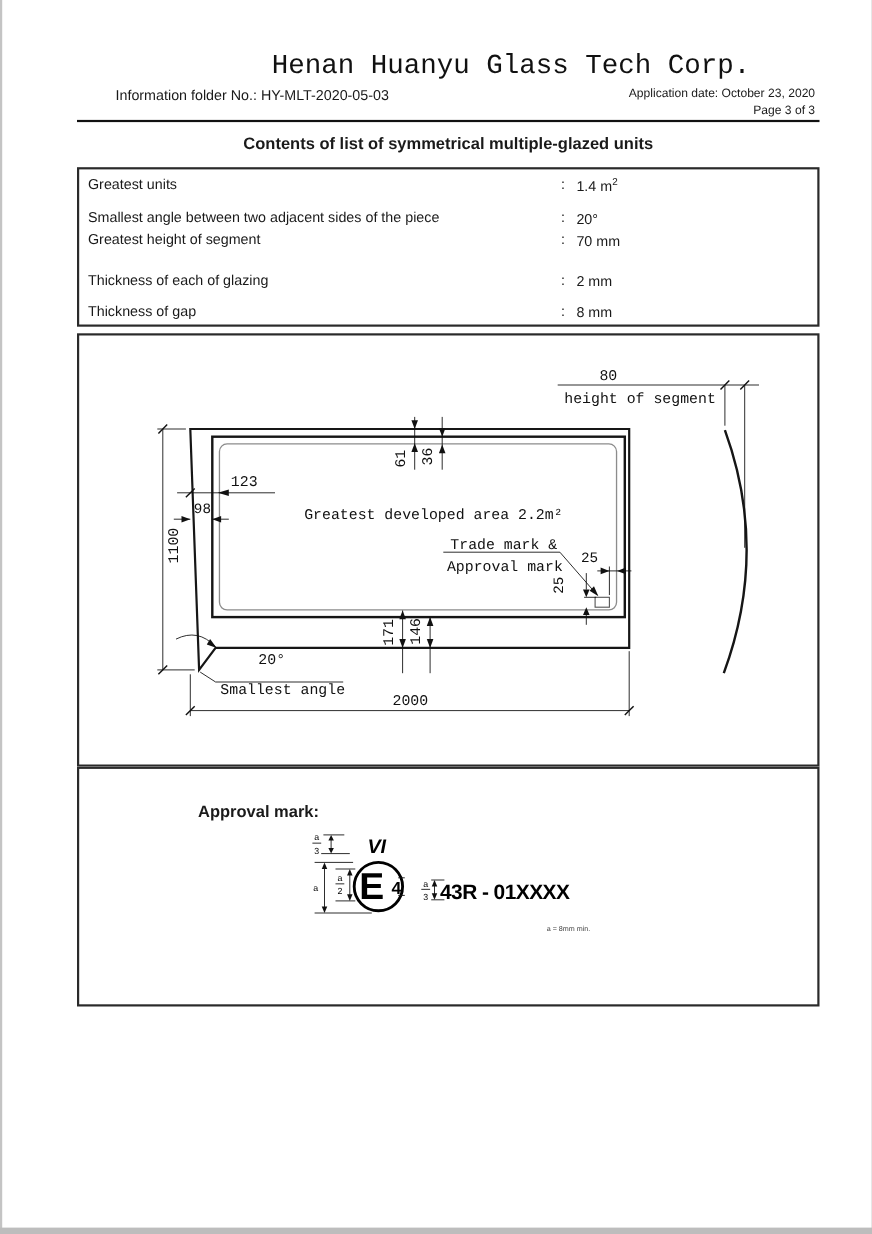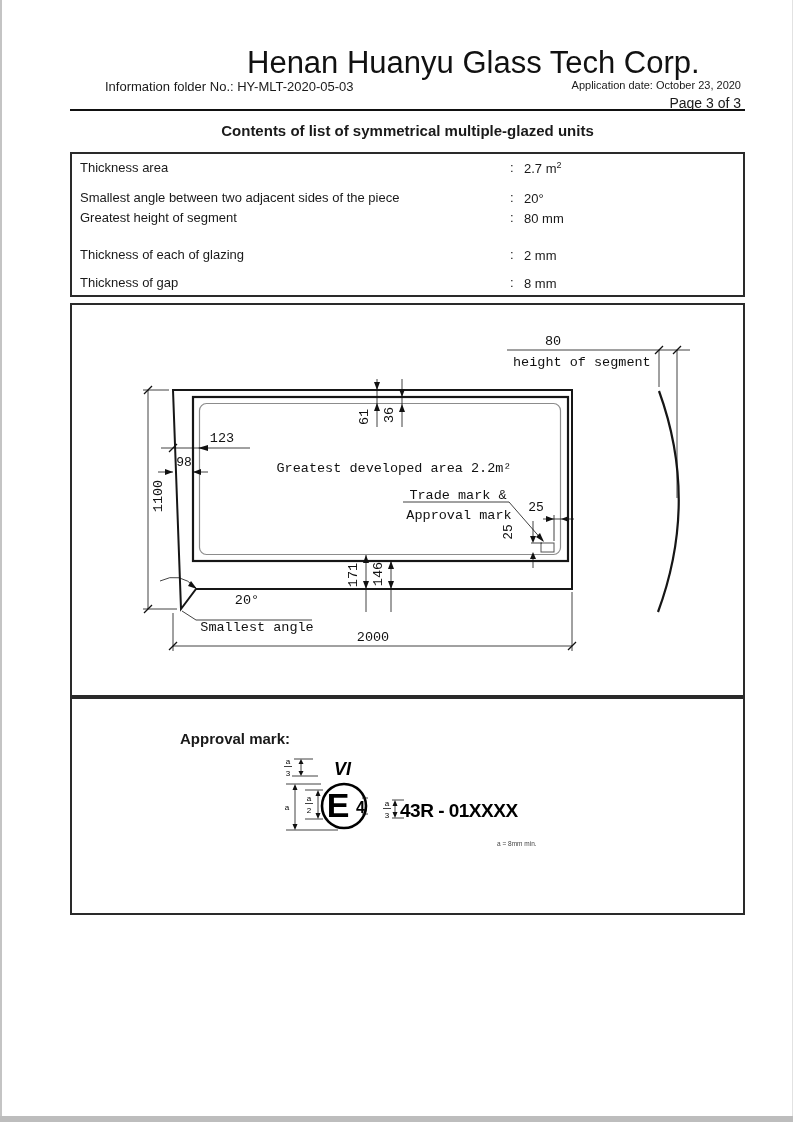--- a/index.html
+++ b/index.html
@@ -2,24 +2,24 @@
 <html><head>
 <meta charset="utf-8">
 <style>
   html,body{margin:0;padding:0;background:#fff;}
   .page{position:relative;width:793px;height:1122px;background:#ffffff;
         font-family:"Liberation Sans",sans-serif;color:#1a1a1a;overflow:hidden;}
   .abs{position:absolute;}
   .edge-left{left:0;top:0;width:2px;height:1122px;background:#c4c4c4;}
   .edge-right{right:0;top:0;width:1px;height:1122px;background:#e2e2e2;}
   .edge-bottom{left:0;top:1116px;width:793px;height:6px;background:#bdbdbd;}
-  .title{left:247px;top:45px;font-family:Liberation Sans, sans-serif;font-size:31px;color:#111;white-space:nowrap;}
+  .title{left:247px;top:45px;font-family:Liberation Mono, monospace;font-size:25px;color:#111;white-space:nowrap;}
   .hdr-left{left:105px;top:79px;font-size:13px;}
   .hdr-right{right:52px;top:79px;font-size:11px;text-align:right;}
-  .hdr-page{right:52px;top:95px;font-size:14px;text-align:center;}
+  .hdr-page{right:52px;top:95px;font-size:11px;text-align:center;}
   .hdr-rule{left:70px;top:109px;width:675px;border-top:2px solid #111;}
   .section-title{left:70px;top:122px;width:675px;text-align:center;font-weight:bold;font-size:15px;}
   .box{border:2px solid #2a2a2a;box-sizing:border-box;background:#fff;}
   .spec-box{left:70px;top:152px;width:675px;height:145px;}
   .draw-box{left:70px;top:303px;width:675px;height:394px;}
   .appr-box{left:70px;top:697px;width:675px;height:218px;}
   .trow{position:absolute;left:0;width:671px;height:16px;font-size:13px;}
   .tlabel{position:absolute;left:8px;top:0;white-space:nowrap;}
   .tcolon{position:absolute;left:438px;top:0;}
   .tvalue{position:absolute;left:452px;top:0;white-space:nowrap;}
@@ -46,33 +46,33 @@
 
   <div class="abs title">Henan Huanyu Glass Tech Corp.</div>
   <div class="abs hdr-left">Information folder No.: HY-MLT-2020-05-03</div>
   <div class="abs hdr-right">Application date: October 23, 2020</div>
   <div class="abs hdr-page">Page 3 of 3</div>
   <div class="abs hdr-rule"></div>
   <div class="abs section-title">Contents of list of symmetrical multiple-glazed units</div>
 
   <div class="abs box spec-box">
     <div class="trow" style="top:6px">
-      <span class="tlabel">Thickness area</span>
-      <span class="tcolon">:</span>
-      <span class="tvalue"><span>2.7 m</span><sup>2</sup></span>
+      <span class="tlabel">Greatest units</span>
+      <span class="tcolon">:</span>
+      <span class="tvalue"><span>1.4 m</span><sup>2</sup></span>
     </div>
     <div class="trow" style="top:36px">
       <span class="tlabel">Smallest angle between two adjacent sides of the piece</span>
       <span class="tcolon">:</span>
       <span class="tvalue"><span>20°</span><sup></sup></span>
     </div>
     <div class="trow" style="top:56px">
       <span class="tlabel">Greatest height of segment</span>
       <span class="tcolon">:</span>
-      <span class="tvalue"><span>80 mm</span><sup></sup></span>
+      <span class="tvalue"><span>70 mm</span><sup></sup></span>
     </div>
     <div class="trow" style="top:93px">
       <span class="tlabel">Thickness of each of glazing</span>
       <span class="tcolon">:</span>
       <span class="tvalue"><span>2 mm</span><sup></sup></span>
     </div>
     <div class="trow" style="top:121px">
       <span class="tlabel">Thickness of gap</span>
       <span class="tcolon">:</span>
       <span class="tvalue"><span>8 mm</span><sup></sup></span>

